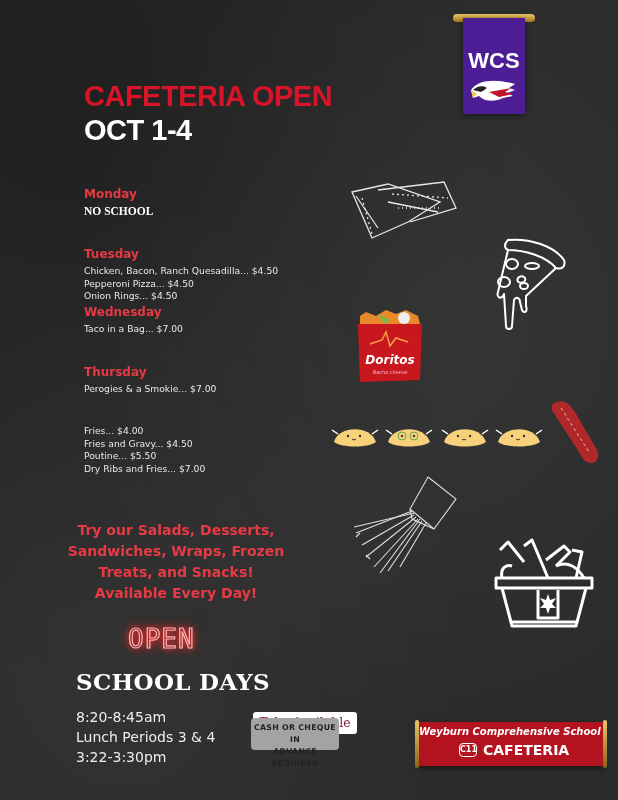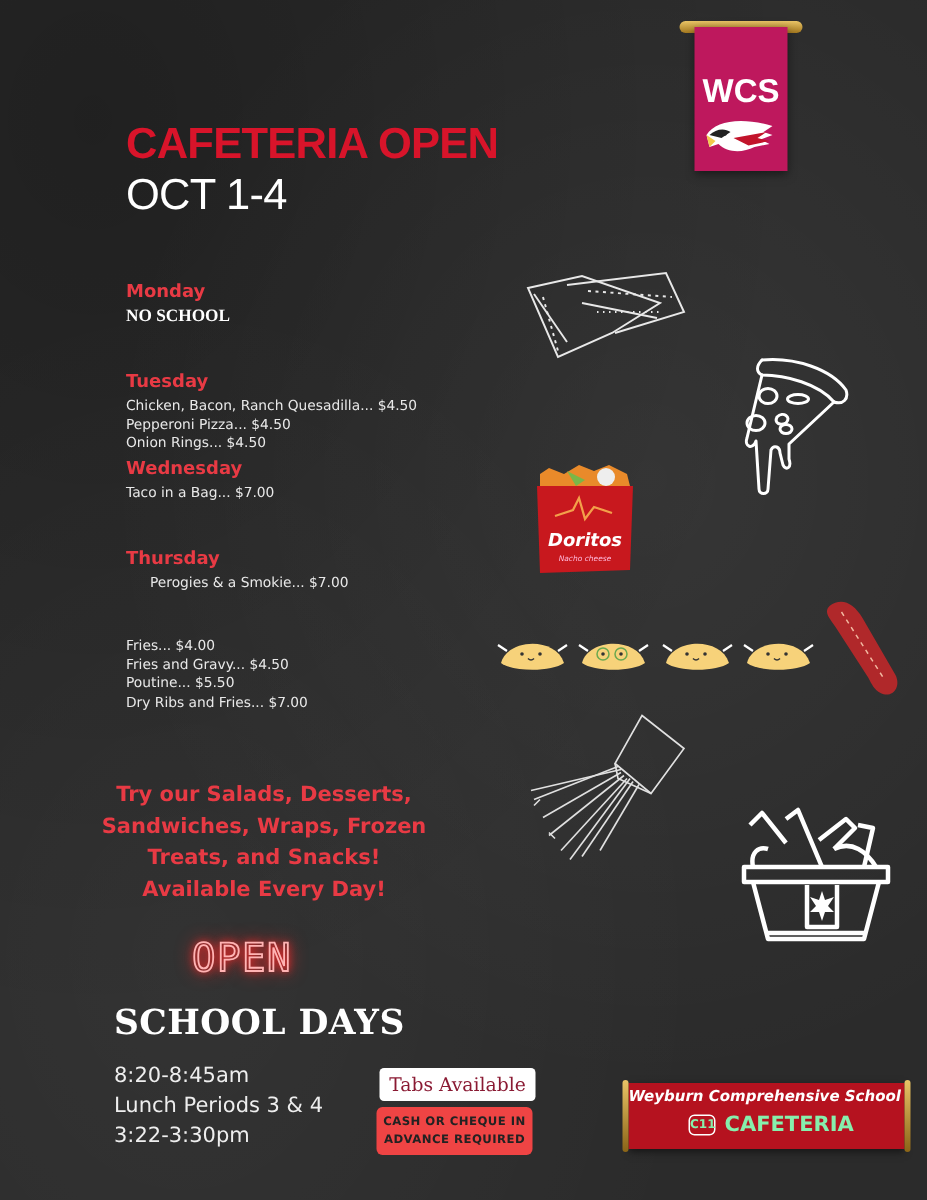--- a/index.html
+++ b/index.html
@@ -19,38 +19,38 @@
   
   .banner {
     left: 459px; top: 14px; width: 70px; height: 100px;
   }
   .banner .rod {
     position: absolute; left: -6px; top: 0; width: 82px; height: 8px;
     background: linear-gradient(#e9c466, #a3781f); border-radius: 4px;
   }
   .banner .cloth {
     position: absolute; left: 4px; top: 4px; width: 62px; height: 96px;
-    background: #be185d;
+    background: #4c1d95;
     box-shadow: 0 2px 6px rgba(0,0,0,0.5);
   }
   .banner .wcs {
     position: absolute; left: 0; right: 0; top: 30px; text-align: center;
     font-family: "Liberation Sans", sans-serif; font-weight: bold; font-size: 22px; color: #fff;
   }
   .banner .eagle { position: absolute; left: 6px; top: 60px; }
 
   
   .title {
     left: 84px; top: 80px;
     font-family: "Liberation Sans", sans-serif; font-weight: bold;
     font-size: 29px; color: #d8142a; letter-spacing: -0.5px;
   }
   .subtitle {
     left: 84px; top: 114px;
-    font-family: "Liberation Sans", sans-serif; font-weight: normal;
+    font-family: "Liberation Sans", sans-serif; font-weight: bold;
     font-size: 29px; color: #fff; letter-spacing: -0.5px;
   }
 
   .day {
     font-family: "DejaVu Sans", sans-serif; font-weight: bold;
     font-size: 12px; color: #e83a44; line-height: 18px;
   }
   .items { font-size: 9.2px; color: #e8e8e8; line-height: 12.6px; }
   .noschool { font-size: 11.5px; color: #fff; font-weight: bold; margin-top: 2px; font-family: Liberation Serif, serif; }
 
@@ -73,22 +73,22 @@
   }
   .hours { left: 76px; top: 707px; font-size: 14px; line-height: 20px; color: #eee; }
 
   .tabs {
     left: 253px; top: 712px; width: 104px; height: 22px;
     background: #fff; border-radius: 3px;
     font-family: "DejaVu Serif", serif; font-size: 12.5px; color: #8a1a33;
     text-align: center; line-height: 22px;
   }
   .cash {
-    left: 251px; top: 738px; width: 104px; height: 32px;
-    background: #ef4444; border-radius: 4px;
+    left: 251px; top: 718px; width: 88px; height: 32px;
+    background: #a3a3a3; border-radius: 4px;
     font-size: 7.8px; font-weight: bold; color: #222; text-align: center;
     line-height: 12px; padding-top: 4px; letter-spacing: 0.3px;
   }
 
   .footer-banner {
     left: 415px; top: 722px; width: 192px; height: 44px;
   }
   .footer-banner .cloth {
     position: absolute; left: 4px; top: 0; width: 184px; height: 44px;
     background: #b5121f;
@@ -96,21 +96,21 @@
   }
   .footer-banner .pin {
     position: absolute; top: -2px; width: 4px; height: 48px;
     background: linear-gradient(#e9c466, #8a6417); border-radius: 2px;
   }
   .footer-banner .school {
     position: absolute; left: 0; right: 0; top: 4px; text-align: left;
     font-size: 10px; font-weight: bold; color: #fff; font-style: italic;
   }
   .footer-banner .caf {
-    position: absolute; left: 40px; top: 20px; font-size: 14px; font-weight: bold; color: #86efac;
+    position: absolute; left: 40px; top: 20px; font-size: 14px; font-weight: bold; color: #ffffff;
     display: flex; align-items: center; gap: 6px;
   }
   .footer-banner .caf-icon {
     width: 18px; height: 14px; border: 1.5px solid #fff; border-radius: 4px;
     font-size: 8px; line-height: 11px; text-align: center;
   }
 </style>
 </head>
 <body>
 
@@ -147,21 +147,21 @@
 
 <div class="abs" style="left:84px; top:303px;">
   <div class="day">Wednesday</div>
   <div class="items" style="margin-top:2px;">
     <div>Taco in a Bag... $7.00</div>
   </div>
 </div>
 
 <div class="abs" style="left:84px; top:363px;">
   <div class="day">Thursday</div>
-  <div class="items" style="margin-top:2px;margin-left:16px;">
+  <div class="items" style="margin-top:2px;">
     <div>Perogies &amp; a Smokie... $7.00</div>
   </div>
 </div>
 
 <div class="abs" style="left:84px; top:422px;">
   <div class="items" style="margin-top:3px;">
     <div>Fries... $4.00</div>
     <div>Fries and Gravy... $4.50</div>
     <div>Poutine... $5.50</div>
     <div>Dry Ribs and Fries... $7.00</div>

